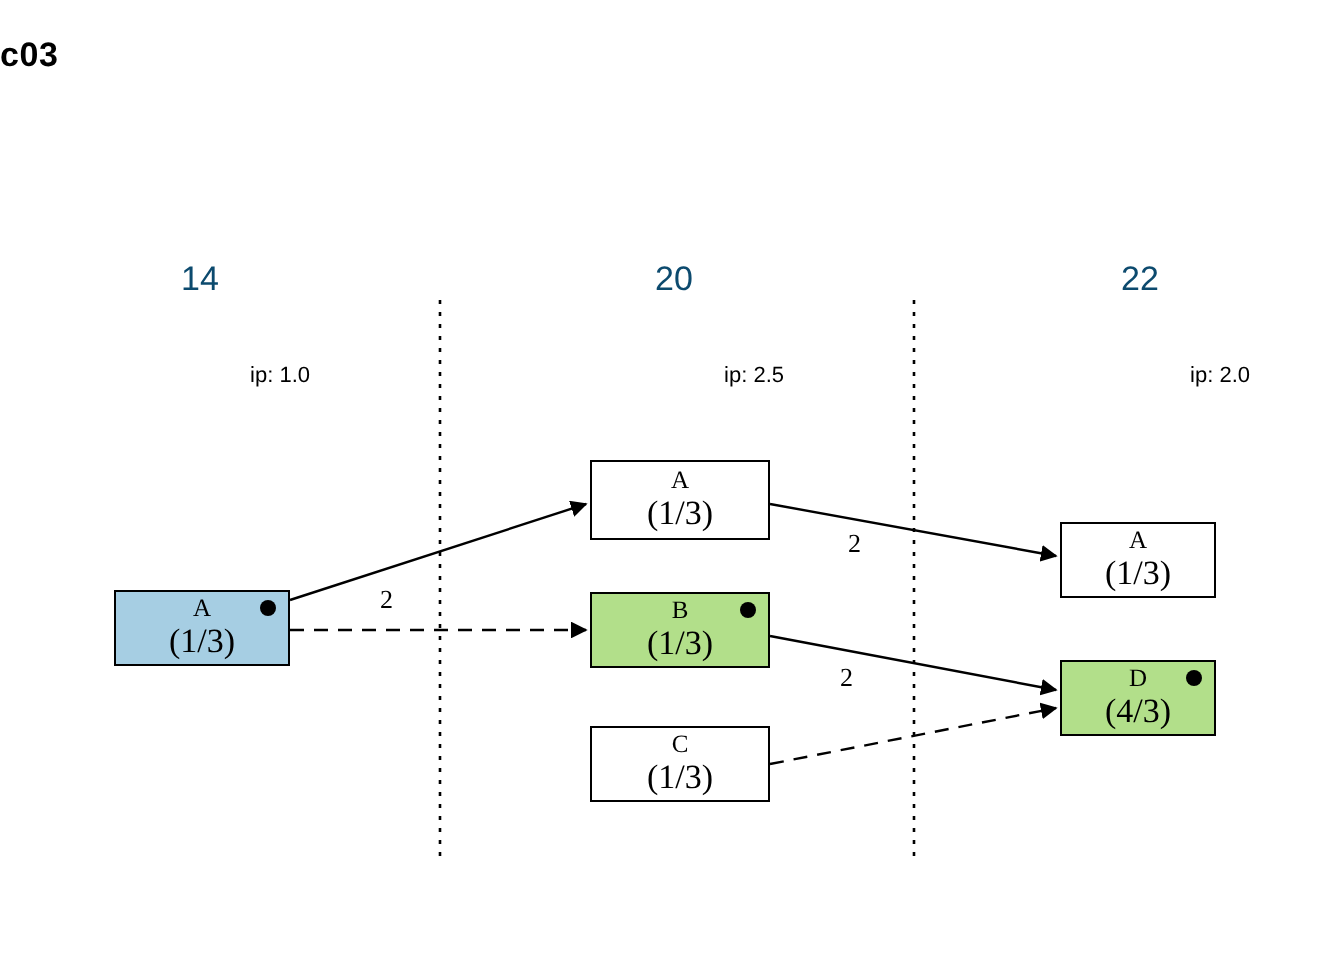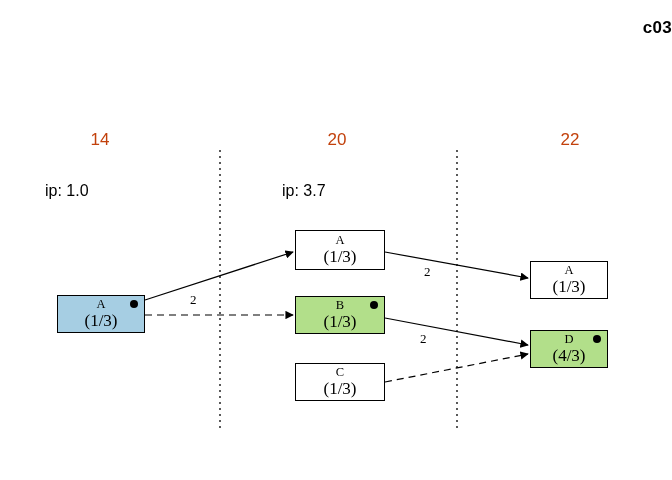--- a/index.html
+++ b/index.html
@@ -17,37 +17,37 @@
     position: relative;
     width: 672px;
     height: 480px;
     background: #ffffff;
   }
   #title {
     position: absolute;
     top: 18px;
     left: 0;
     width: 672px;
-    text-align: right;
+    text-align: left;
     font-size: 17px;
     font-weight: bold;
     color: #000000;
     letter-spacing: 0.3px;
   }
   .col-time {
     position: absolute;
     text-align: center;
     font-size: 17px;
-    color: #c2410c;
+    color: #0c4a6e;
     width: 80px;
   }
   .col-ip {
     position: absolute;
-    text-align: left;
-    font-size: 16px;
+    text-align: right;
+    font-size: 11px;
     color: #000000;
     width: 110px;
   }
   #edge-layer {
     position: absolute;
     top: 0;
     left: 0;
     width: 672px;
     height: 480px;
   }
@@ -91,21 +91,22 @@
 
 <div id="canvas">
 
   <div id="title">c03</div>
 
   <div class="col-time" style="left:60px; top:130px;">14</div>
   <div class="col-time" style="left:297px; top:130px;">20</div>
   <div class="col-time" style="left:530px; top:130px;">22</div>
 
   <div class="col-ip" style="left:45px; top:182px;">ip: 1.0</div>
-  <div class="col-ip" style="left:282px; top:182px;">ip: 3.7</div>
+  <div class="col-ip" style="left:282px; top:182px;">ip: 2.5</div>
+  <div class="col-ip" style="left:515px; top:182px;">ip: 2.0</div>
 
   <svg id="edge-layer" viewBox="0 0 672 480" width="672" height="480">
     <defs>
       <marker id="arrow" viewBox="0 0 10 10" refX="9" refY="5" markerWidth="7" markerHeight="7" orient="auto-start-reverse">
         <path d="M 0 0 L 10 5 L 0 10 z" fill="#000000"></path>
       </marker>
     </defs>
 
     <line x1="220" y1="150" x2="220" y2="430" stroke="#000000" stroke-width="1.3" stroke-dasharray="2,4"></line>
     <line x1="457" y1="150" x2="457" y2="430" stroke="#000000" stroke-width="1.3" stroke-dasharray="2,4"></line>

